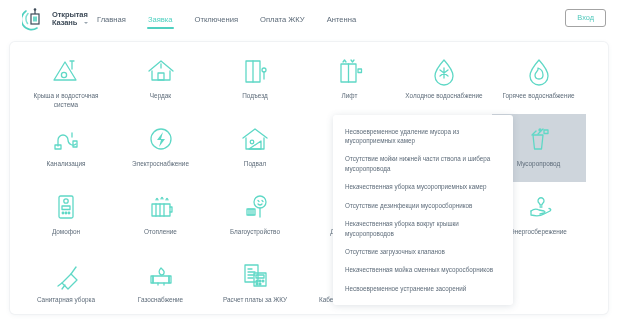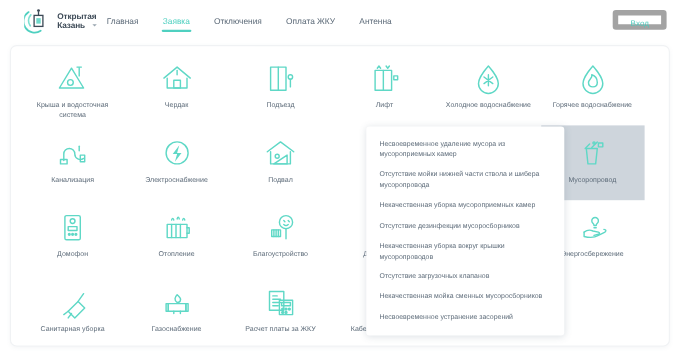--- a/index.html
+++ b/index.html
@@ -60,21 +60,21 @@
     content: ""; position: absolute;
     left: 0; right: 0; bottom: 6px; height: 1.6px;
     background: #4fd0c0; border-radius: 2px;
   }
 
   .header-actions {
     position: absolute; right: 14px; top: 9px;
     display: flex; gap: 8px;
   }
   .btn {
-    border: 5px solid #a3a3a3; border-radius: 3px;
+    border: 1px solid #a3a3a3; border-radius: 3px;
     background: #ffffff; color: #4fc8bb;
     font-size: 7.4px; font-family: inherit;
     padding: 0 11px; height: 18px;
     line-height: 16px; cursor: pointer;
     white-space: nowrap;
   }
 
   
   .card {
     position: absolute; left: 10px; top: 42px;

